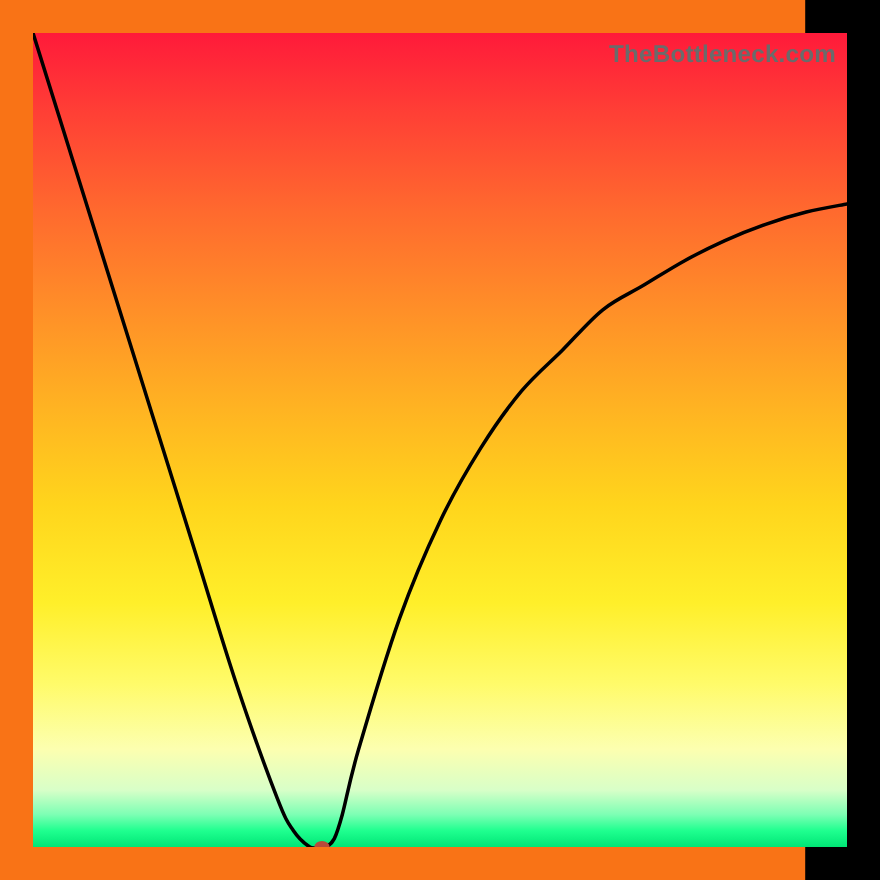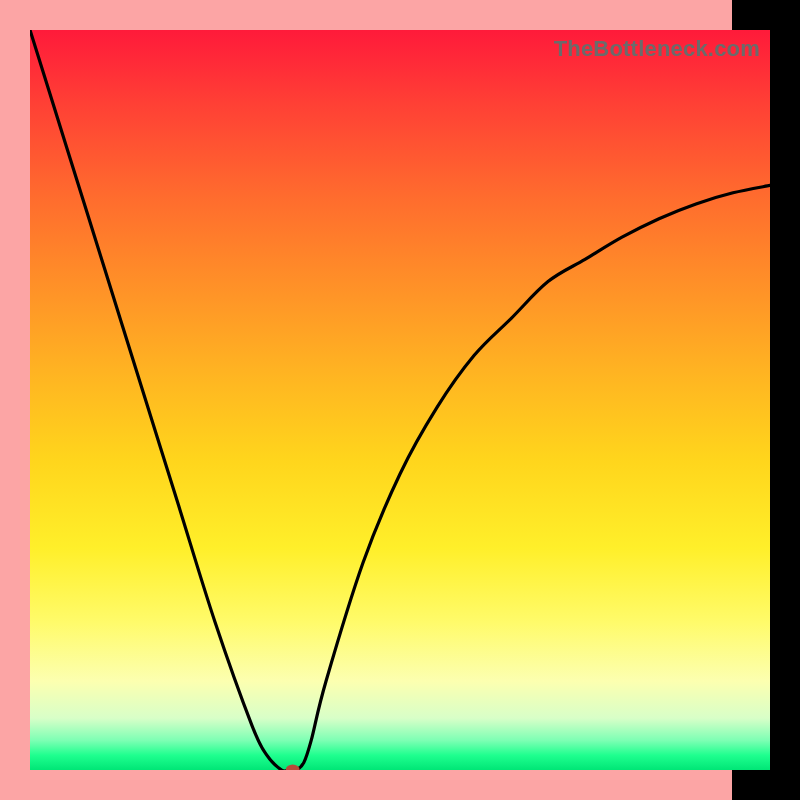--- a/index.html
+++ b/index.html
@@ -1,21 +1,21 @@
 <!DOCTYPE html>
 <html><head>
 <meta charset="utf-8">
 <style>
   * { margin: 0; padding: 0; box-sizing: border-box; }
   html, body { width: 800px; height: 800px; overflow: hidden; background: #000; }
   .frame {
     position: relative;
     width: 732px;
     height: 800px;
-    background: #fca5a5;
+    background: #f97316;
   }
   .plot-area {
     position: absolute;
     left: 30px;
     top: 30px;
     width: 740px;
     height: 740px;
     background: linear-gradient(to bottom,
       #ff1a3a 0%,
       #ff4035 10%,

